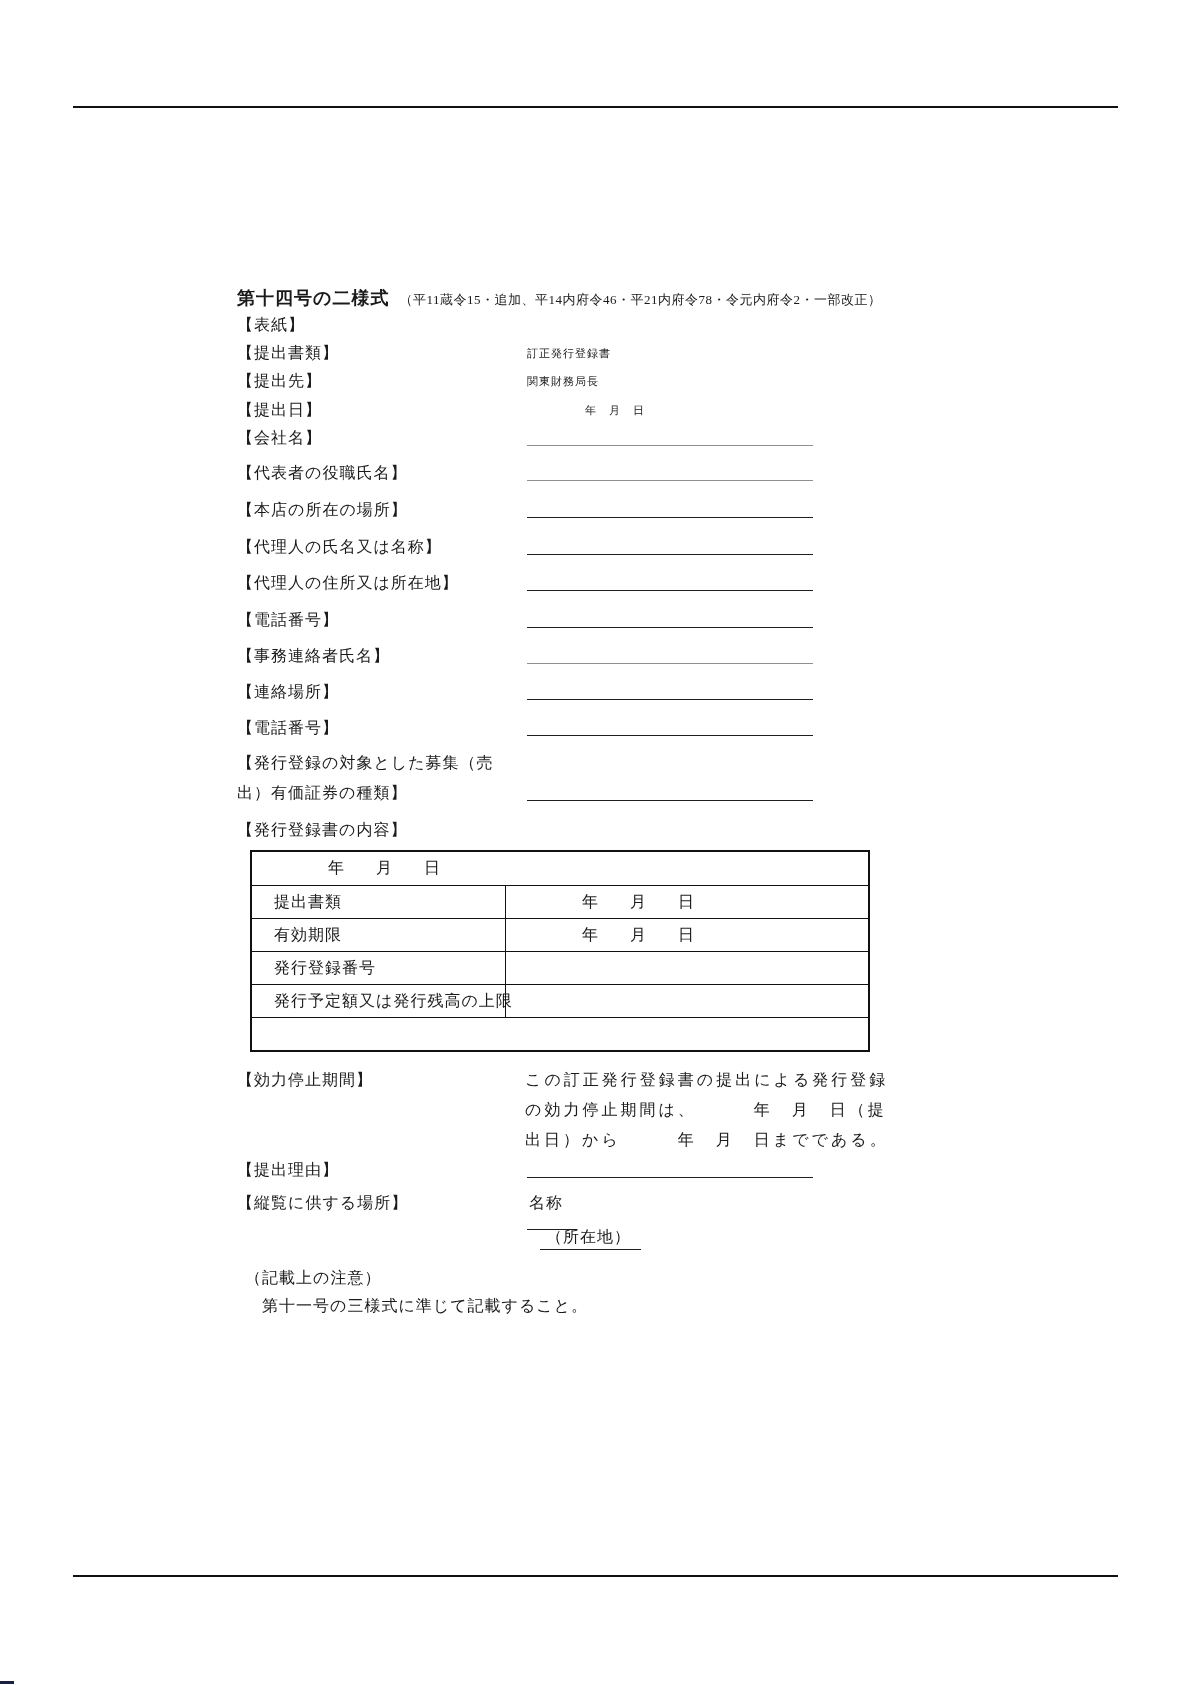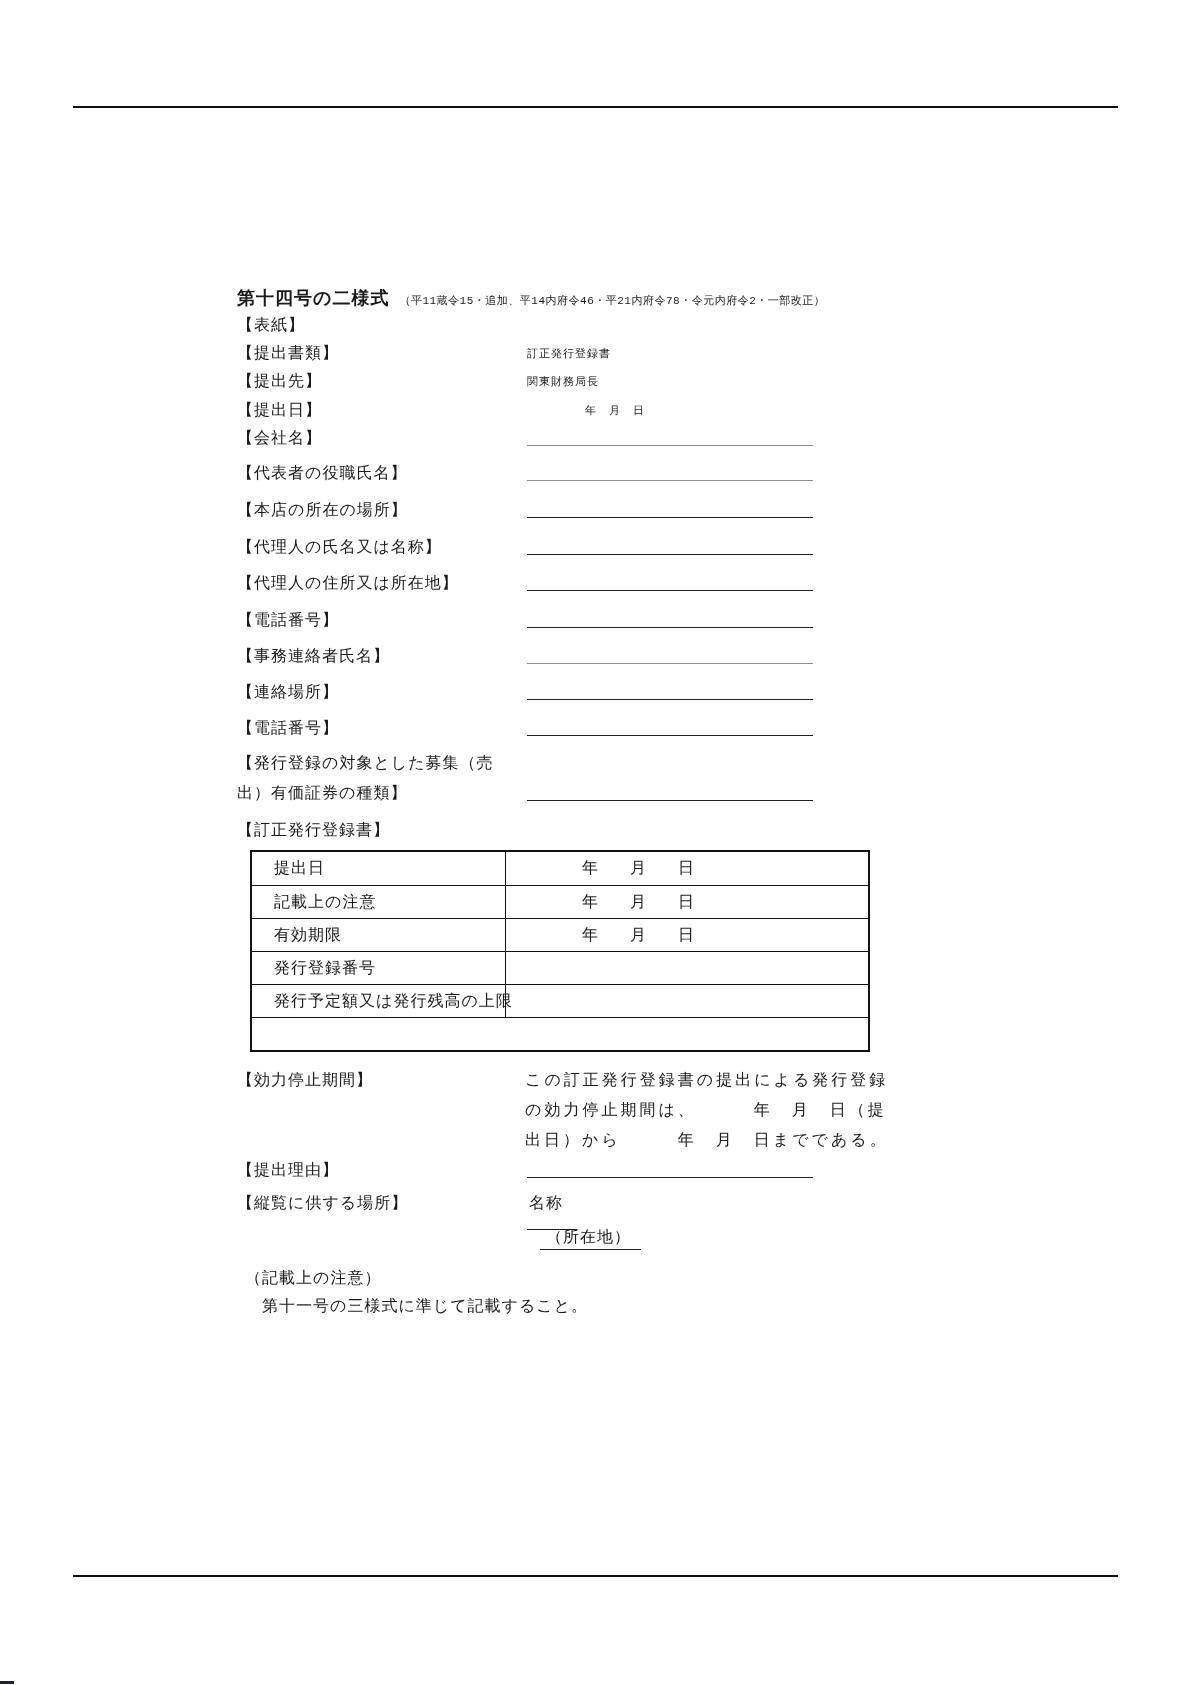--- a/index.html
+++ b/index.html
@@ -9,21 +9,21 @@
     background:#fff;
     font-family:"Liberation Serif","DejaVu Serif",serif;
     color:var(--text,#1a1a1a);
     overflow:hidden;
   }
   .hrule{position:absolute;left:73px;width:1045px;height:2px;background:var(--rule,#111);}
   .hrule.top{top:106px;}
   .hrule.bottom{top:1575px;}
   .titleline{position:absolute;left:237px;white-space:nowrap;}
   .ftitle{font-size:18px;font-weight:bold;letter-spacing:1px;}
-  .fnote{font-size:11px;letter-spacing:0.5px;margin-left:10px;font-family:Liberation Mono, monospace;}
+  .fnote{font-size:13px;letter-spacing:0.5px;margin-left:10px;}
   .row{position:absolute;left:237px;white-space:nowrap;line-height:20px;}
   .lbl{font-size:16px;letter-spacing:1px;margin-top:36px;}
   .val{position:absolute;left:290px;top:0;font-size:11px;letter-spacing:1px;white-space:nowrap;}
   .val-date{left:348px;}
   .fill{position:absolute;left:527px;width:286px;height:0;border-bottom:1px solid var(--underline_black,#1f1f1f);}
   .fill.gray{border-bottom-color:var(--underline_gray,#8f8f8f);}
   .regtable{position:absolute;left:250px;top:850px;width:616px;border:2px solid var(--rule,#111);}
   .trow{display:flex;height:33px;border-top:1px solid var(--rule,#111);box-sizing:border-box;}
   .trow:first-child{border-top:none;}
   .tlabel{width:254px;box-sizing:border-box;border-right:1px solid var(--rule,#111);
@@ -114,30 +114,29 @@
 
   <div class="row" style="top:753px">
     <span class="lbl">【発行登録の対象とした募集（売</span>
   </div>
   <div class="row" style="top:783px">
     <span class="lbl">出）有価証券の種類】</span>
   </div>
   <div class="fill" style="top:800px"></div>
 
   <div class="row" style="top:820px">
-    <span class="lbl">【訂正発行登録書】</span>
+    <span class="lbl">【発行登録書の内容】</span>
   </div>
 
   <div class="regtable">
     <div class="trow">
-      <div class="tlabel">提出日</div>
       <div class="tval">年　　月　　日</div>
     </div>
     <div class="trow">
-      <div class="tlabel">記載上の注意</div>
+      <div class="tlabel">提出書類</div>
       <div class="tval">年　　月　　日</div>
     </div>
     <div class="trow">
       <div class="tlabel">有効期限</div>
       <div class="tval">年　　月　　日</div>
     </div>
     <div class="trow">
       <div class="tlabel">発行登録番号</div>
       <div class="tval"></div>
     </div>

